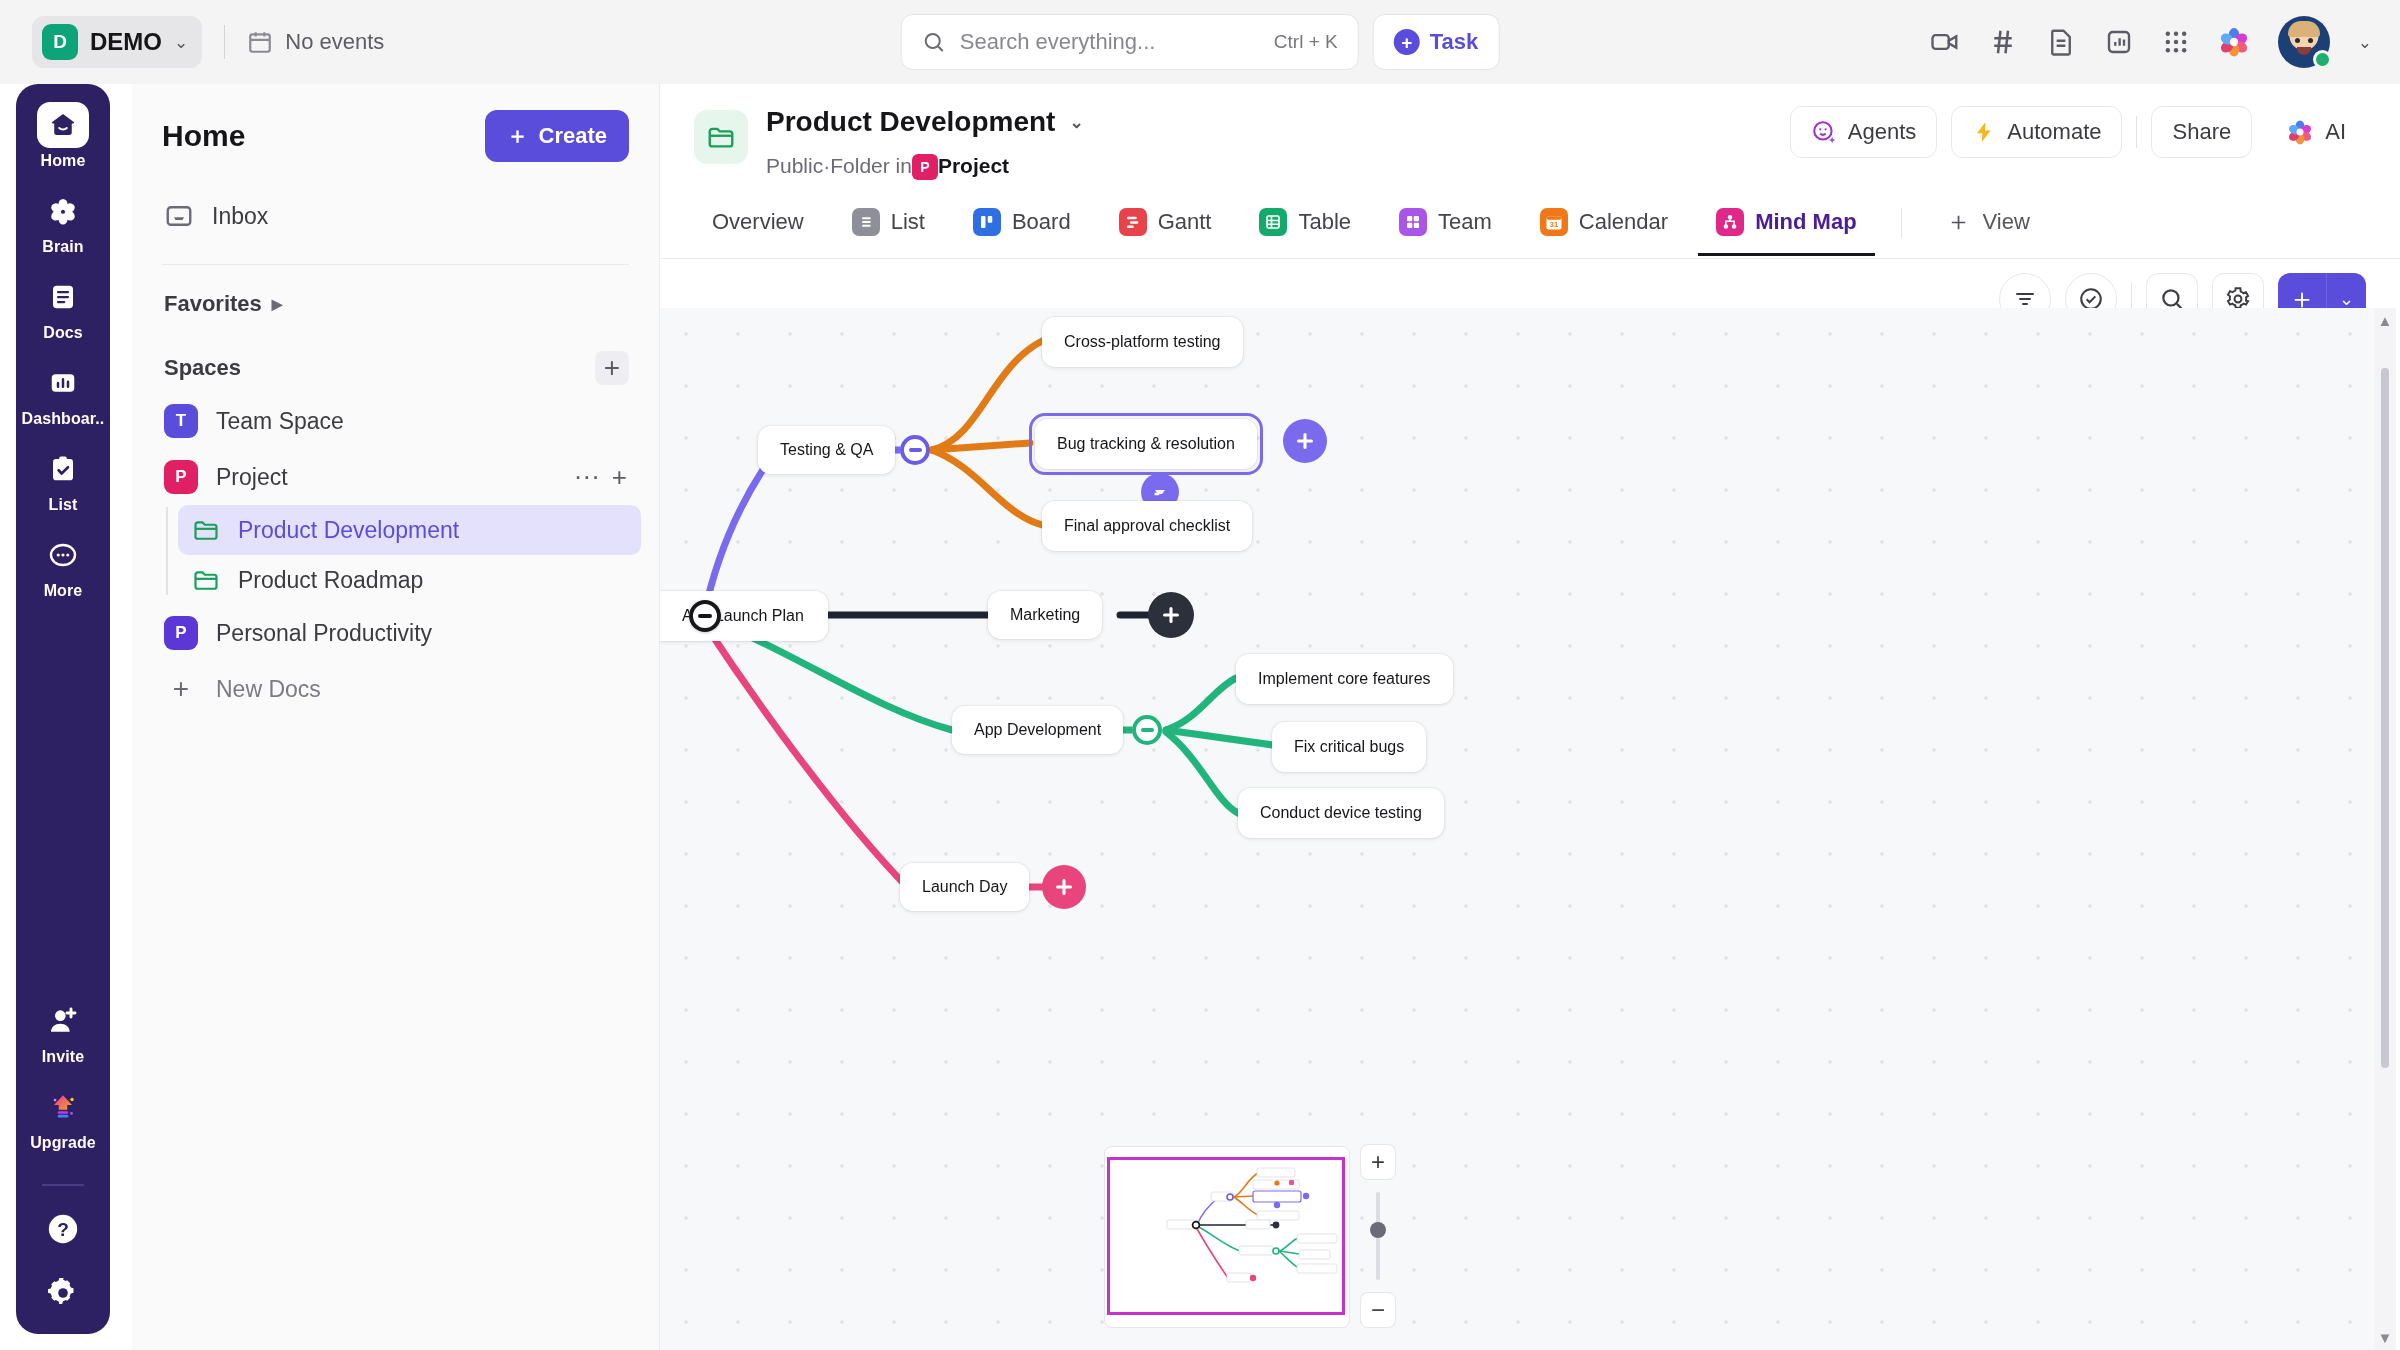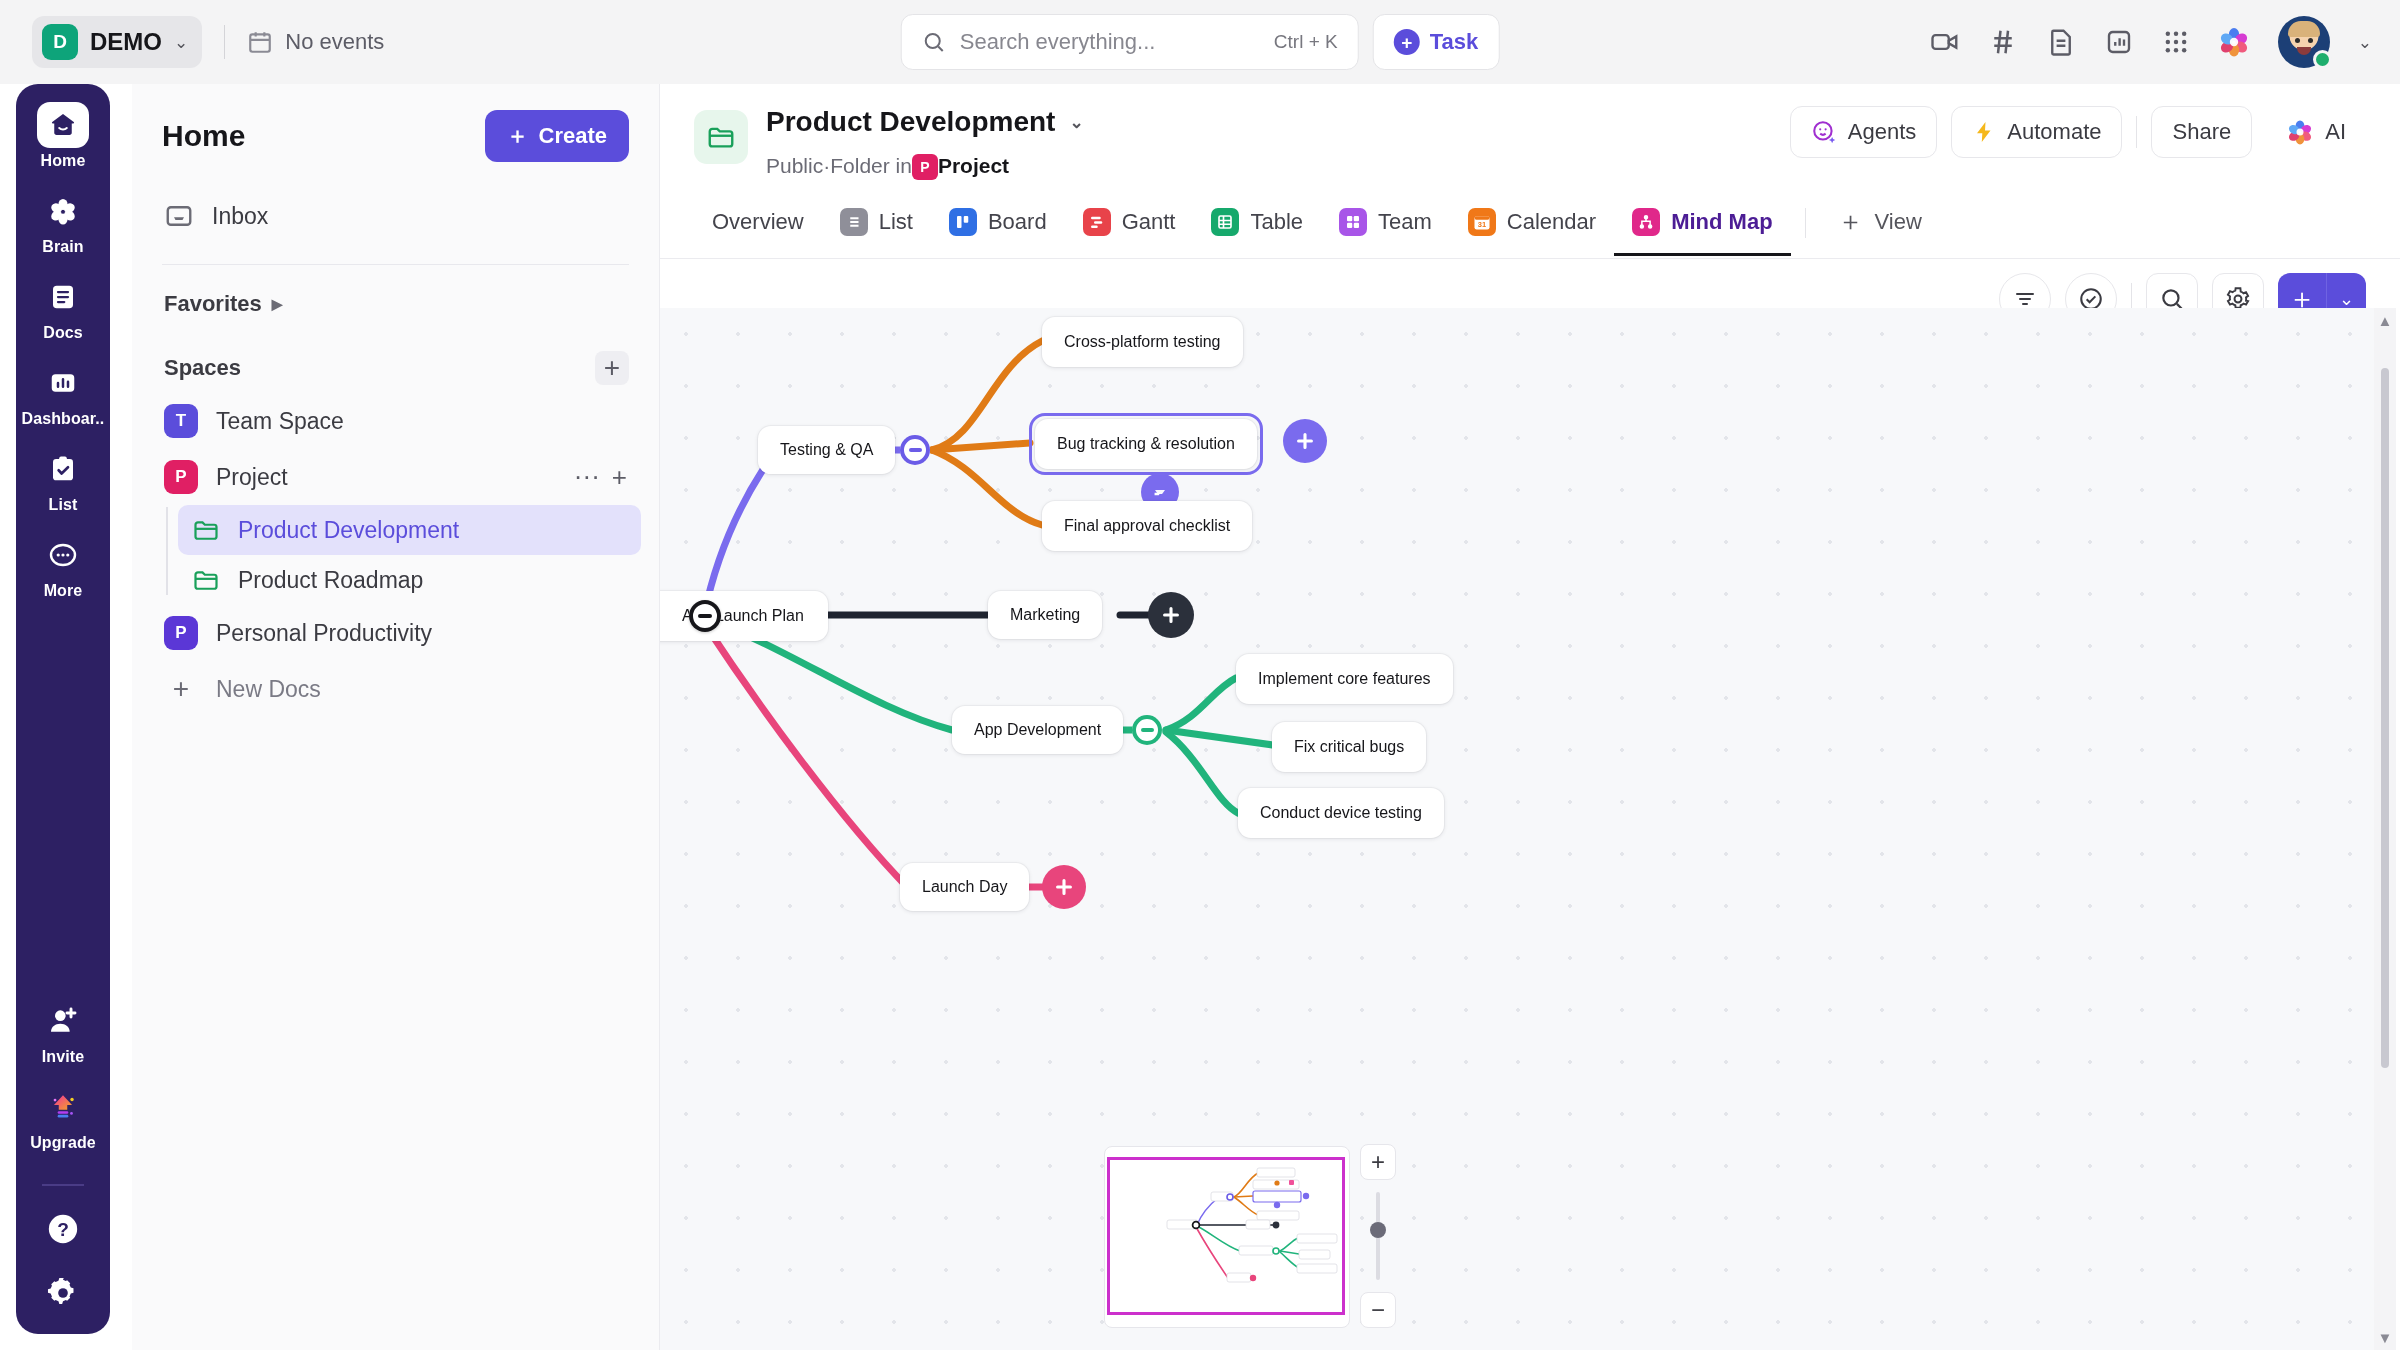--- a/index.html
+++ b/index.html
@@ -159,21 +159,21 @@
   .mh-sub b { color: #16161a; font-weight: 700; }
   .mh-right { margin-left: auto; display: flex; align-items: center; gap: 14px; }
   .pill {
     height: 52px; border: 1px solid #e7e7eb; border-radius: 12px; background: #fff;
     display: flex; align-items: center; gap: 11px; padding: 0 20px;
     font-size: 22px; color: #3b3b42; font-weight: 500;
   }
   .pill-plain { border: none; }
   .vdiv { width: 1px; height: 32px; background: #e4e4e8; }
 
-  .tabs { display: flex; align-items: center; gap: 0; padding: 14px 34px 0 34px; border-bottom: 1px solid #ebebef; }
+  .tabs { display: flex; align-items: center; gap: 12px; padding: 14px 34px 0 34px; border-bottom: 1px solid #ebebef; }
   .tab {
     display: flex; align-items: center; gap: 11px;
     padding: 10px 18px 17px 18px; font-size: 22px; color: #44444c; cursor: pointer;
     border-bottom: 3px solid transparent; margin-bottom: -1px;
   }
   .tab.active { color: #4c1d95; font-weight: 600; border-bottom-color: #16161a; }
   .tab-ico { width: 28px; height: 28px; border-radius: 7px; display: flex; align-items: center; justify-content: center; color: #fff; font-size: 15px; font-weight: 700; }
   .tabs-vdiv { width: 1px; height: 30px; background: #e4e4e8; margin: 0 14px 7px; }
 
   .mm-toolbar {

